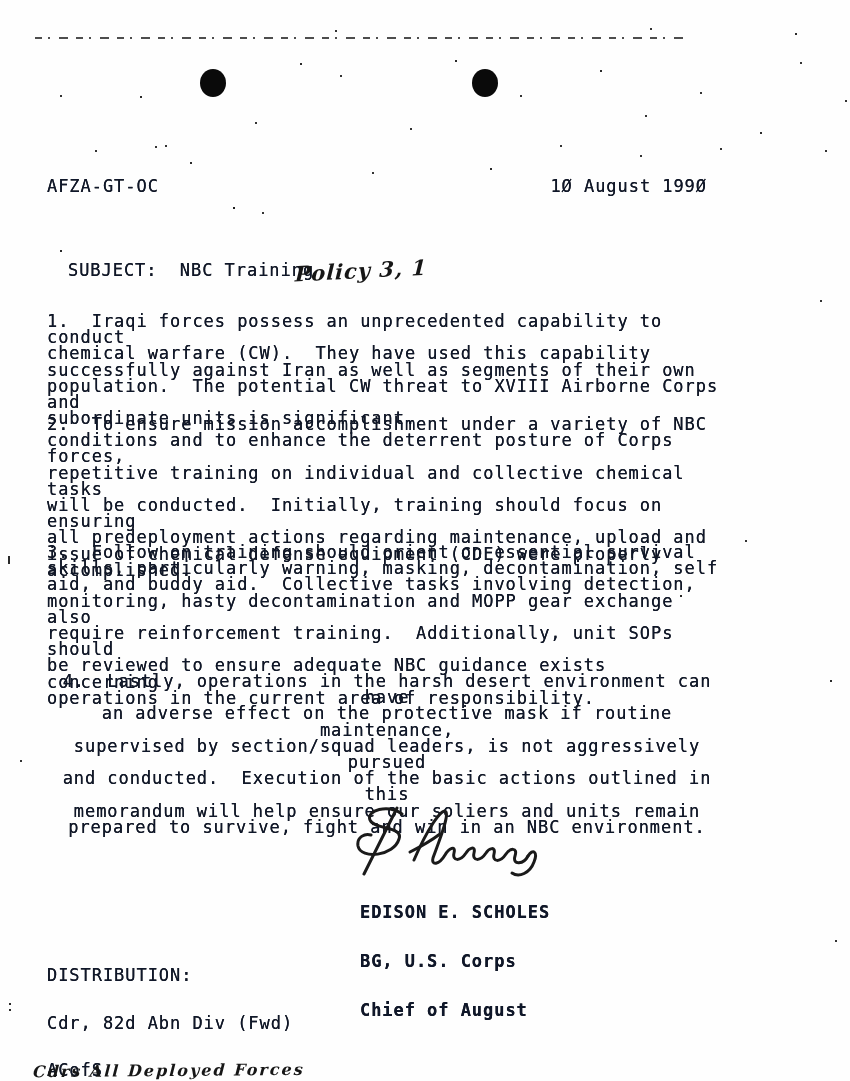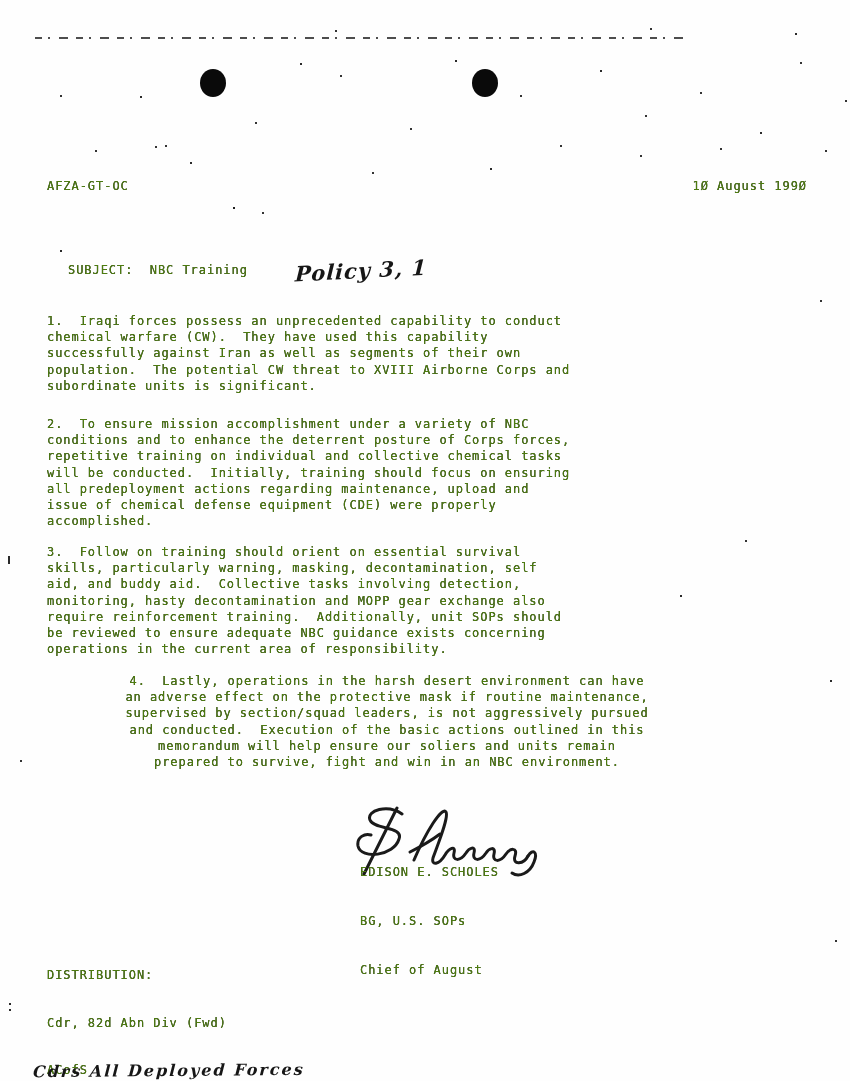--- a/index.html
+++ b/index.html
@@ -12,41 +12,41 @@
     position:relative;
   }
   .page{
     position:absolute;inset:0;
     width:850px;height:1081px;
     background:#fefefe;
     overflow:hidden;
   }
   .typed{
     position:absolute;
-    font-size:12px;
+    font-size:17px;
     letter-spacing:0.95px;
     line-height:16.2px;
     white-space:pre-wrap;
-    color:#4d7c0f;
+    color:#0f172a;
     text-shadow:0 0 0.6px #1d1d1d;
   }
   .header-row{
     left:47px;top:178px;width:760px;
     display:flex;justify-content:space-between;
   }
-  .header-row .date{}
+  .header-row .date{margin-right:100px;}
   .memo-for{left:47px;top:228px;}
   .subject-row{left:47px;top:262px;margin-left:21px;}
   .para{left:47px;width:680px;}
   .p1{top:313px;}
   .p2{top:416px;}
   .p3{top:544px;}
   .p4{top:673px;text-align:center;}
   .p5{top:787px;}
-  .sig-block{left:360px;top:832px;}
+  .sig-block{left:360px;top:872px;font-weight:bold;}
   .distribution{left:47px;top:937px;line-height:15.7px;}
   .handwriting{
     font-family:"DejaVu Serif", serif;
     font-style:italic;
     color:#161616;
   }
   .policy-note{
     position:absolute;left:295px;top:258px;
     font-size:21px;
     transform:rotate(-3deg) skewX(-6deg);
@@ -151,21 +151,21 @@
       <path d="M50 8 C36 -2 14 4 18 14 C22 24 52 20 47 33 C42 50 9 54 6 40 C4.5 31 13 27 19 29"></path>
       <path d="M45 2 L12 68"></path>
       <path d="M62 54 C74 26 90 0 94 6 C97 11 86 38 81 52 C79 60 87 59 93 49 C97 42 104 39 102 47 C100 55 108 56 114 47 C117 42 124 39 122 47 C120 55 128 56 134 47 C137 42 144 40 142 48 C140 56 148 57 154 48 C158 42 166 41 163 50 C160 60 172 58 176 50"></path>
       <path d="M176 50 C181 42 186 46 182 56 C178 67 167 72 160 67"></path>
       <path d="M58 46 C70 40 80 34 88 28"></path>
     </g>
   </svg>
 
   <div class="typed sig-block">
     <div>EDISON E. SCHOLES</div>
-    <div>BG, U.S. SOPs</div>
+    <div>BG, U.S. Corps</div>
     <div>Chief of August</div>
   </div>
 
   <div class="typed distribution">
     <div>DISTRIBUTION:</div>
     <div>Cdr, 82d Abn Div (Fwd)</div>
     <div>ACofS</div>
     
     
     

